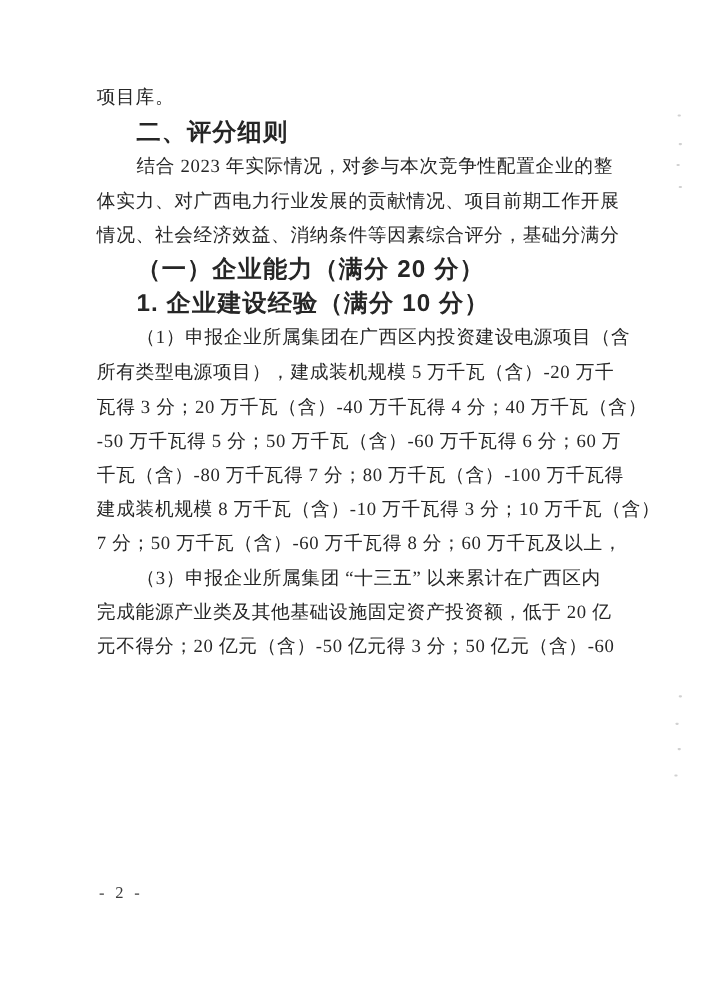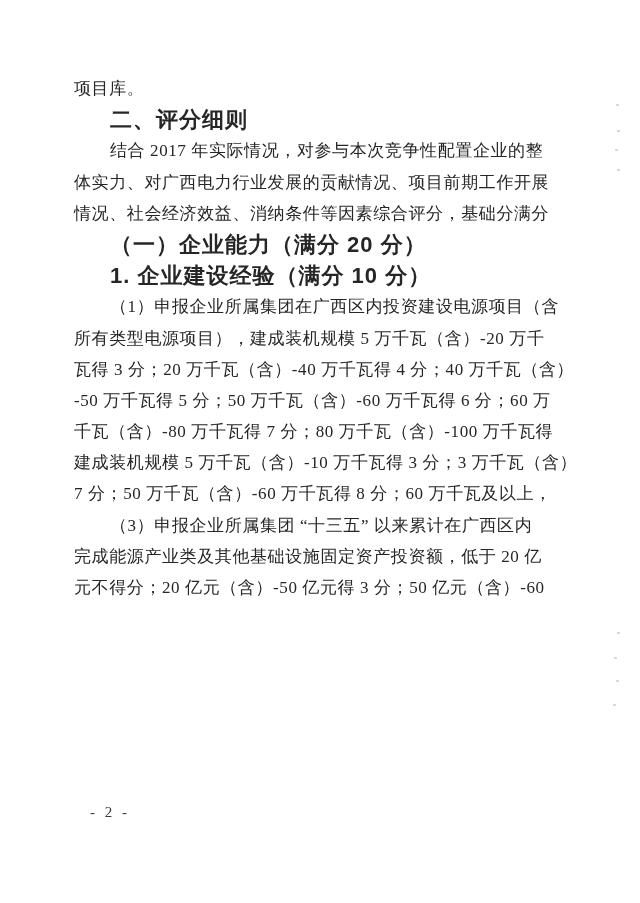--- a/index.html
+++ b/index.html
@@ -10,21 +10,21 @@
   .page {
     position: relative;
     width: 640px;
     height: 903px;
     background: #ffffff;
     overflow: hidden;
     font-family: "Liberation Serif", "DejaVu Serif", serif;
   }
   .content {
     position: absolute;
-    left: 74px;
+    left: 88px;
     top: 73px;
     width: 468px;
     color: #262626;
   }
   .ln {
     font-size: 17px;
     line-height: 31.2px;
     height: 31.2px;
     white-space: nowrap;
     letter-spacing: 0.6px;
@@ -64,31 +64,31 @@
   .s7 { left: 616px; top: 680px; }
   .s8 { left: 613px; top: 704px; }
 </style>
 </head>
 <body>
 
 <div class="page">
   <div class="content" id="content">
       <div class="ln">项目库。</div>
       <div class="ln heading ind">二、评分细则</div>
-      <div class="ln ind">结合 2017 年实际情况，对参与本次竞争性配置企业的整</div>
+      <div class="ln ind">结合 2023 年实际情况，对参与本次竞争性配置企业的整</div>
       <div class="ln">体实力、对广西电力行业发展的贡献情况、项目前期工作开展</div>
       <div class="ln">情况、社会经济效益、消纳条件等因素综合评分，基础分满分</div>
       <div class="ln heading ind">（一）企业能力（满分 20 分）</div>
       <div class="ln heading ind">1. 企业建设经验（满分 10 分）</div>
       <div class="ln ind">（1）申报企业所属集团在广西区内投资建设电源项目（含</div>
       <div class="ln">所有类型电源项目），建成装机规模 5 万千瓦（含）-20 万千</div>
       <div class="ln">瓦得 3 分；20 万千瓦（含）-40 万千瓦得 4 分；40 万千瓦（含）</div>
       <div class="ln">-50 万千瓦得 5 分；50 万千瓦（含）-60 万千瓦得 6 分；60 万</div>
       <div class="ln">千瓦（含）-80 万千瓦得 7 分；80 万千瓦（含）-100 万千瓦得</div>
-      <div class="ln">建成装机规模 5 万千瓦（含）-10 万千瓦得 3 分；3 万千瓦（含）</div>
+      <div class="ln">建成装机规模 8 万千瓦（含）-10 万千瓦得 3 分；10 万千瓦（含）</div>
       <div class="ln">7 分；50 万千瓦（含）-60 万千瓦得 8 分；60 万千瓦及以上，</div>
       <div class="ln ind">（3）申报企业所属集团 “十三五” 以来累计在广西区内</div>
       <div class="ln">完成能源产业类及其他基础设施固定资产投资额，低于 20 亿</div>
       <div class="ln">元不得分；20 亿元（含）-50 亿元得 3 分；50 亿元（含）-60</div>
     </div>
   <div class="page-number">- 2 -</div>
   <div class="speck s1"></div>
   <div class="speck s2"></div>
   <div class="speck s3"></div>
   <div class="speck s4"></div>

